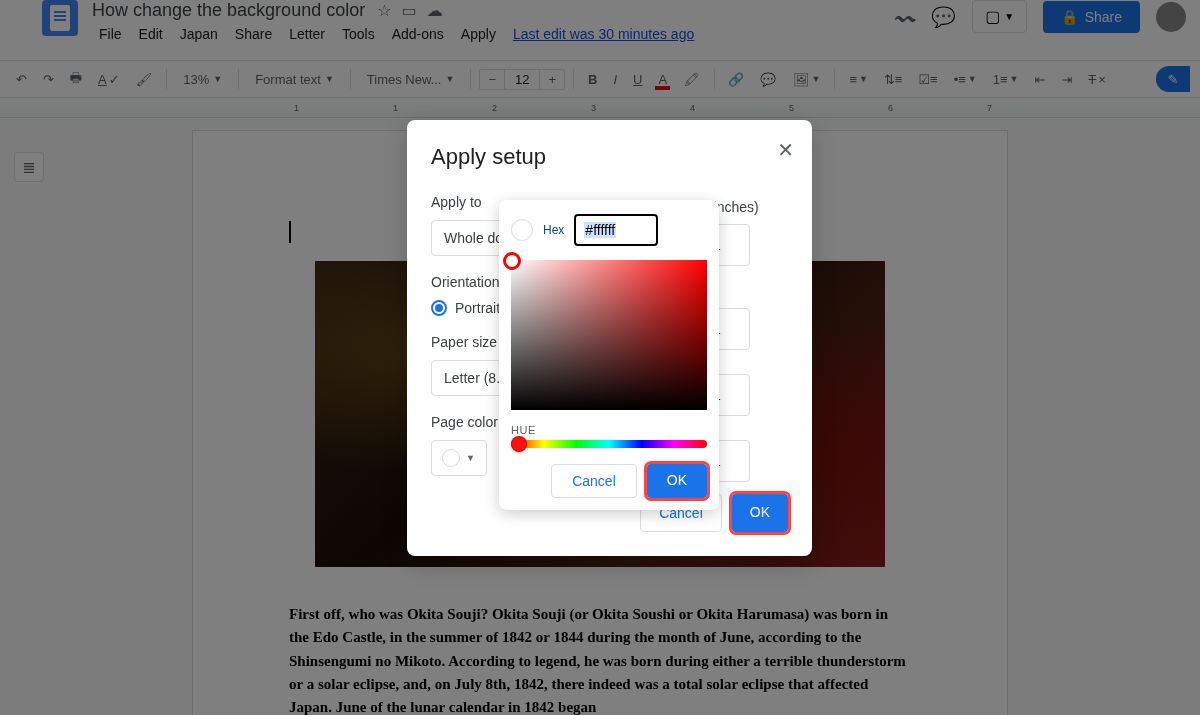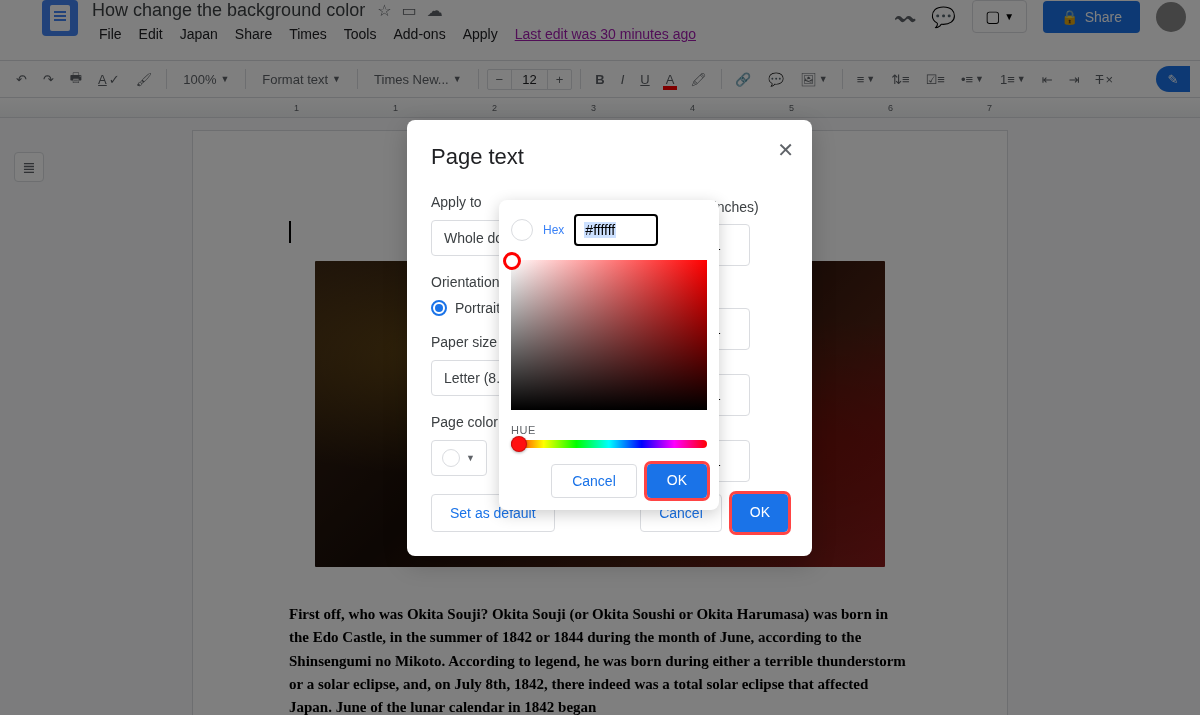--- a/index.html
+++ b/index.html
@@ -9,21 +9,21 @@
 .header { height: 60px; display: flex; align-items: flex-start; padding: 0 14px; margin-left: 28px; }
 .doc-icon { width: 36px; height: 36px; background: #4285f4; border-radius: 4px; margin-right: 14px; display: flex; align-items: center; justify-content: center; }
 .doc-icon-inner { width: 20px; height: 26px; background: #fff; border-radius: 2px; position: relative; }
 .doc-icon-inner::after { content:""; position:absolute; top:6px; left:4px; right:4px; height:2px; background:#4285f4; box-shadow: 0 4px 0 #4285f4, 0 8px 0 #4285f4; }
 .title-area { flex: 1; }
 .title-row { display: flex; align-items: center; gap: 12px; }
 .doc-title { font-size: 18px; color: #3c4043; }
 .title-icons { display: flex; gap: 10px; color: #5f6368; }
 .menubar { display: flex; gap: 3px; margin-top: 2px; font-size: 14px; color: #202124; }
 .menubar span { padding: 3px 7px; cursor: pointer; }
-.last-edit { font-size: 14px; color: #a21caf; text-decoration: underline; padding-left: 8px; }
+.last-edit { font-size: 14px; color: #1d4ed8; text-decoration: underline; padding-left: 8px; }
 .header-right { display: flex; align-items: center; gap: 16px; }
 .header-icon { color: #5f6368; font-size: 20px; }
 .present-btn { border: 1px solid #dadce0; border-radius: 4px; padding: 6px 12px; display:flex; align-items:center; gap:4px; }
 .share-btn { background: #1a73e8; color: #fff; border-radius: 4px; padding: 8px 18px; font-size: 14px; font-weight: 500; display:flex; align-items:center; gap:6px; }
 .avatar { width: 30px; height: 30px; border-radius: 50%; background: #888; }
 
 
 .toolbar { height: 38px; border-top: 1px solid #dadce0; border-bottom: 1px solid #dadce0; display: flex; align-items: center; padding: 0 10px; gap: 4px; font-size: 13px; color: #5f6368; }
 .tb-sep { width: 1px; height: 20px; background: #dadce0; margin: 0 4px; }
 .tb-btn { padding: 4px 6px; display:flex; align-items:center; gap:2px; cursor:pointer; }
@@ -71,21 +71,21 @@
 .dlg-btn { border-radius: 4px; padding: 10px 18px; font-size: 14px; font-weight: 500; cursor: pointer; font-family: "Google Sans", Arial, sans-serif; }
 .dlg-btn.default { border:1px solid #dadce0; color:#1a73e8; background:#fff; }
 .dlg-btn.cancel { border:1px solid #dadce0; color:#1a73e8; background:#fff; margin-left:auto; }
 .dlg-btn.ok { background:#1a73e8; color:#fff; border:none; }
 .highlight-ok { outline: 3px solid #ff4444; outline-offset: 0px; }
 
 
 .popover { position: absolute; left: 499px; top: 200px; width: 220px; background:#fff; border-radius: 8px; z-index: 30; padding: 14px 12px 12px 12px; box-shadow: 0 4px 16px rgba(0,0,0,0.2); }
 .pop-top { display:flex; align-items:center; gap:10px; margin-bottom:14px; }
 .pop-swatch { width:22px; height:22px; border-radius:50%; border:1px solid #dadce0; background:#fff; }
-.pop-label { font-size:12px; color:#3b82f6; }
+.pop-label { font-size:12px; color:#0c4a6e; }
 .hex-input { border:2px solid #000; border-radius:4px; padding: 6px 8px; font-size:14px; width: 84px; color:#1a73e8; }
 .hex-input-text { background:#cce0ff; color:#000; padding:0 1px; }
 .sv-picker { width: 196px; height: 150px; background: linear-gradient(to bottom, transparent, #000), linear-gradient(to right, #fff, #ff0000); position:relative; margin-bottom: 14px; }
 .sv-handle { position:absolute; left:-8px; top:-8px; width:18px; height:18px; border:3px solid #ff0000; border-radius:50%; background:#fff; }
 .hue-label { font-size:11px; color:#5f6368; letter-spacing:0.5px; margin-bottom:4px; }
 .hue-slider { width:196px; height:8px; border-radius:4px; background: linear-gradient(to right, #ff0000, #ffff00, #00ff00, #00ffff, #0000ff, #ff00ff, #ff0000); position:relative; margin-bottom:16px; }
 .hue-handle { position:absolute; left:0px; top:-4px; width:16px; height:16px; border-radius:50%; background:#ff1010; border:1px solid rgba(0,0,0,0.2); box-shadow:0 1px 3px rgba(0,0,0,0.3); }
 .pop-buttons { display:flex; gap:10px; justify-content:flex-end; }
 .pop-btn { border-radius:4px; padding: 8px 20px; font-size:14px; font-weight:500; cursor:pointer; font-family: "Google Sans", Arial, sans-serif; }
 .pop-cancel { border:1px solid #dadce0; background:#fff; color:#1a73e8; }
@@ -105,21 +105,21 @@
         <span>☆</span>
         <span>▭</span>
         <span>☁</span>
       </div>
     </div>
     <div class="menubar">
       <span>File</span>
       <span>Edit</span>
       <span>Japan</span>
       <span>Share</span>
-      <span>Times</span>
+      <span>Letter</span>
       <span>Tools</span>
       <span>Add-ons</span>
       <span>Apply</span>
       <span class="last-edit">Last edit was 30 minutes ago</span>
     </div>
   </div>
   <div class="header-right">
     <span class="header-icon">〰</span>
     <span class="header-icon">💬</span>
     <div class="present-btn">
@@ -135,21 +135,21 @@
 </div>
 
 <div class="toolbar">
   <span class="tb-btn">↶</span>
   <span class="tb-btn">↷</span>
   <span class="tb-btn">🖶</span>
   <span class="tb-btn"><u>A</u>✓</span>
   <span class="tb-btn">🖌</span>
   <span class="tb-sep"></span>
   <span class="tb-select">
-      <span>100%</span>
+      <span>13%</span>
       <span style="font-size:9px">▼</span>
     </span>
   <span class="tb-sep"></span>
   <span class="tb-select">
       <span>Format text</span>
       <span style="font-size:9px">▼</span>
     </span>
   <span class="tb-sep"></span>
   <span class="tb-select">
       <span>Times New...</span>
@@ -205,21 +205,21 @@
   <div class="page">
     <div class="cursor-line"></div>
     <div class="doc-image"></div>
     <div class="doc-text">First off, who was Okita Souji? Okita Souji (or Okita Soushi or Okita Harumasa) was born in the Edo Castle, in the summer of 1842 or 1844 during the month of June, according to the Shinsengumi no Mikoto. According to legend, he was born during either a terrible thunderstorm or a solar eclipse, and, on July 8th, 1842, there indeed was a total solar eclipse that affected Japan. June of the lunar calendar in 1842 began</div>
   </div>
 </div>
 
 <div class="overlay"></div>
 
 <div class="dialog">
-  <div class="dialog-title">Page text</div>
+  <div class="dialog-title">Apply setup</div>
   <div class="dialog-close">✕</div>
 
   <div class="field-label">Apply to</div>
   <div class="select-box" style="width:120px">
       <span>Whole do</span>
     </div>
 
   <div class="field-label">Orientation</div>
   <div class="radio">
       <span class="radio-dot checked"></span>
@@ -244,21 +244,20 @@
     </div>
     <div>
       <span class="margins-label">n</span>
       <div><input class="margin-input" value="1" style=""></div>
     </div>
     <div><input class="margin-input" value="1" style=""></div>
     <div><input class="margin-input" value="1" style=""></div>
   </div>
 
   <div class="dialog-buttons">
-    <div class="dlg-btn default">Set as default</div>
     <div class="dlg-btn cancel">Cancel</div>
     <div class="dlg-btn ok highlight-ok">OK</div>
   </div>
 </div>
 
 <div class="popover">
   <div class="pop-top">
     <div class="pop-swatch"></div>
     <div class="pop-label">Hex</div>
     <div class="hex-input"><span class="hex-input-text">#ffffff</span></div>

